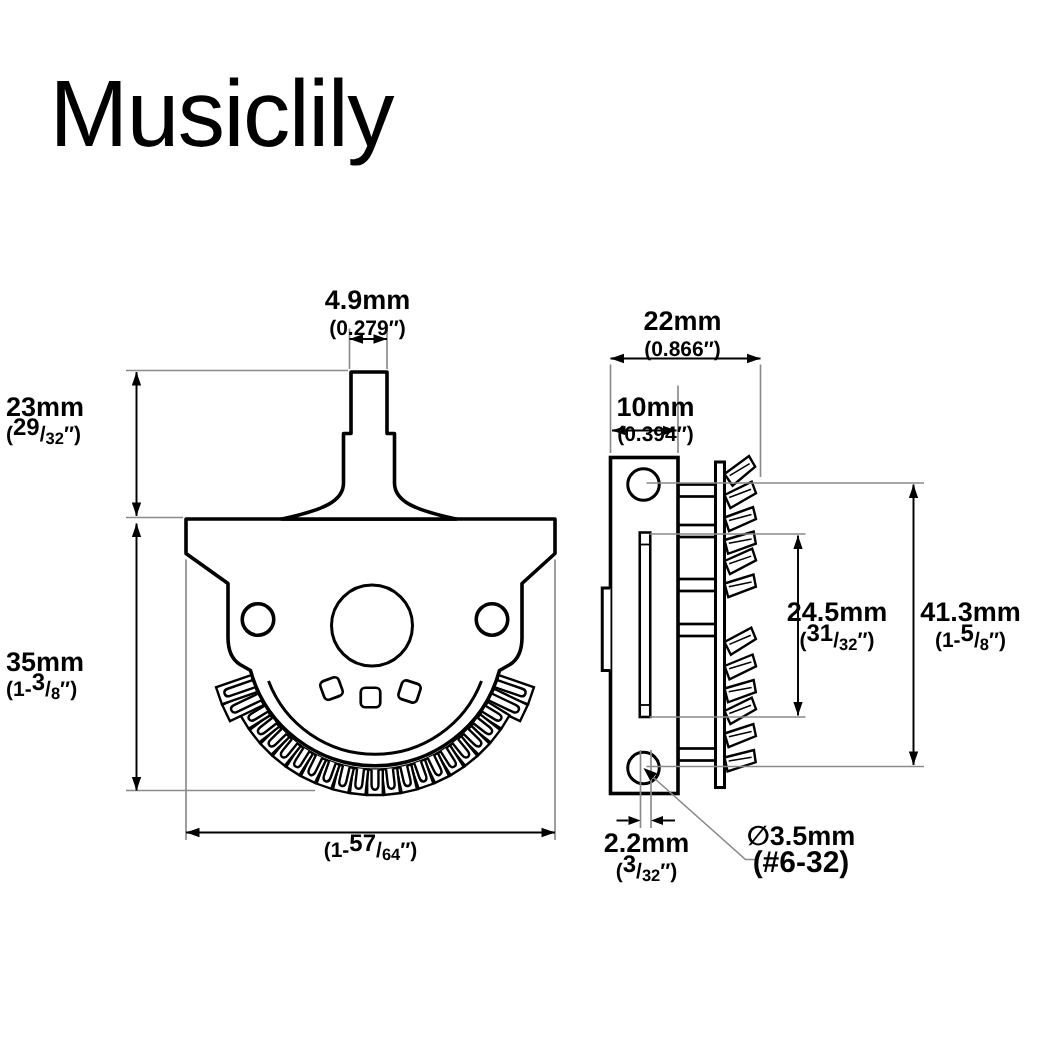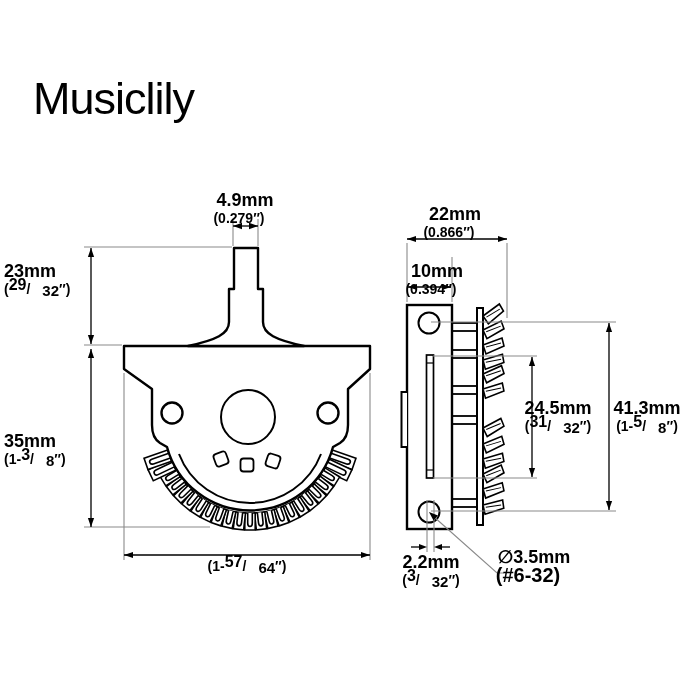--- a/index.html
+++ b/index.html
@@ -1,28 +1,28 @@
 <!DOCTYPE html>
 <html><head>
 <meta charset="utf-8">
 <style>
   html,body{margin:0;padding:0;}
   body{width:700px;height:700px;background:#fff;position:relative;overflow:hidden;
        font-family:"Liberation Sans","DejaVu Sans",sans-serif;}
   .stage{position:absolute;left:0;top:0;width:700px;height:700px;}
   svg.art{position:absolute;left:0;top:0;}
-  .brand{position:absolute;left:33px;top:40px;font-size:45px;font-weight:400;
-         color:#000;letter-spacing:-1px;margin-top:33px;}
+  .brand{position:absolute;left:33px;top:40px;font-size:63px;font-weight:400;
+         color:#000;letter-spacing:-1px;}
   .dim{position:absolute;text-align:center;color:#000;font-weight:bold;}
   .dim .m{font-size:18px;line-height:20px;}
   .dim .i{font-size:14px;line-height:16px;}
   .dim.ra{text-align:left;}
   .dim-screw .i{font-size:20px;}
   .fr-n{font-size:16px;position:relative;top:-4.5px;}
-  .fr-d{font-size:15px;position:relative;top:1.5px;margin-left:12px;}
+  .fr-d{font-size:11px;position:relative;top:1.5px;}
 </style>
 </head>
 <body>
 
 <div class="stage">
 
 <svg class="art" width="700" height="700" viewBox="0 0 700 700">
   <defs>
     <g id="ftooth">
       <path d="M-5.2,85 L-5.2,102 L5.2,102 L5.2,85 Z"></path>

